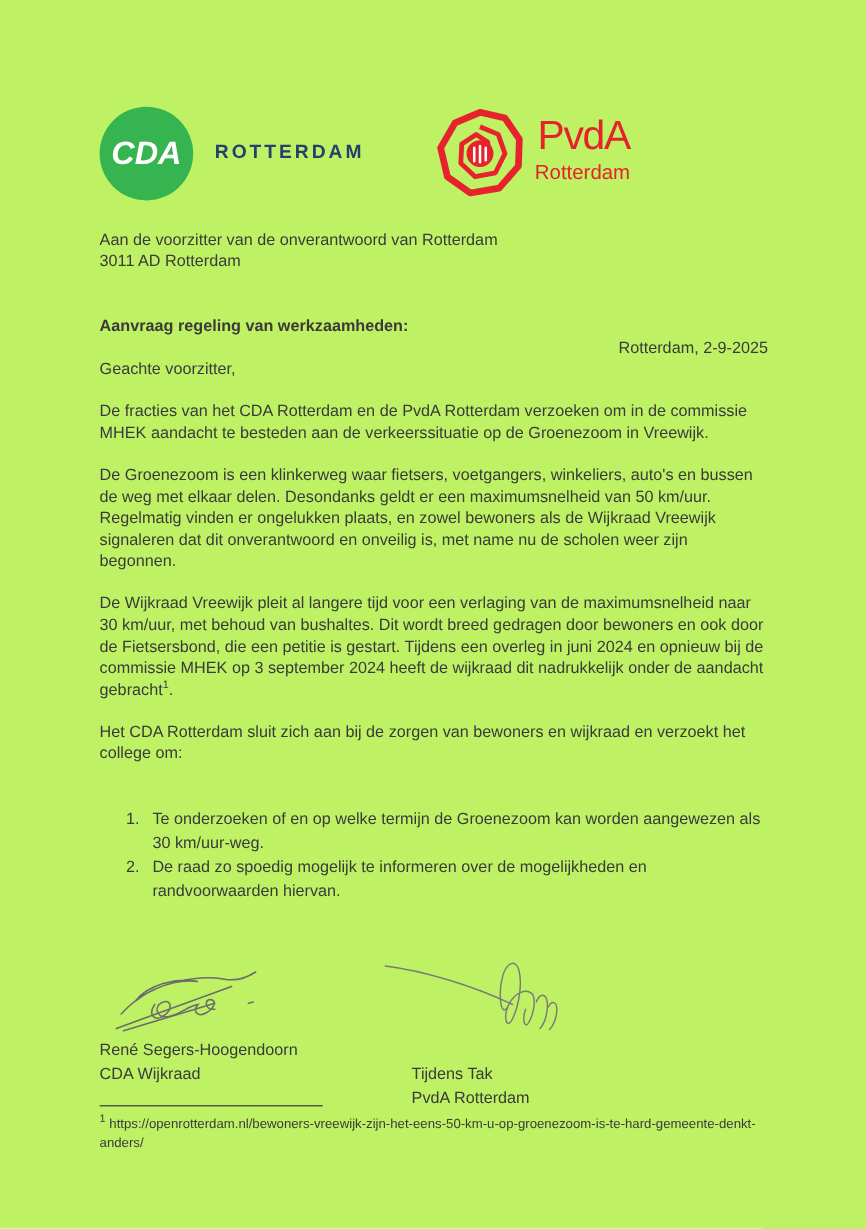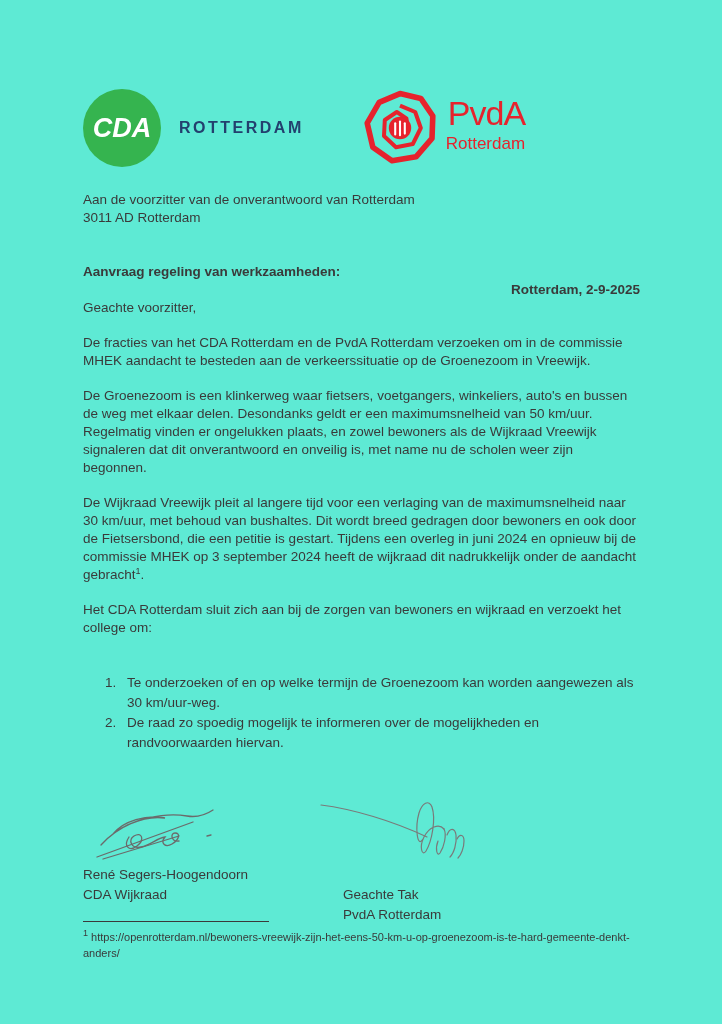--- a/index.html
+++ b/index.html
@@ -1,19 +1,19 @@
 <!DOCTYPE html>
 <html><head>
 <meta charset="utf-8">
 <style>
   html,body{margin:0;padding:0;background:#fff;}
   .page{
     position:relative;
     width:722px;height:1024px;
-    background:#5eead4;
+    background:#bef264;
     font-family:"Liberation Sans","DejaVu Sans",sans-serif;
     color:#3a3a3a;
     font-size:13.5px;
     line-height:18px;
     overflow:hidden;
   }
   .content{padding:0 82px 0 83px;}
 
   
   .logos{
@@ -43,21 +43,21 @@
     letter-spacing:-1px;
   }
   .pvda-sub{
     color:#e6232d;font-size:17px;line-height:17px;margin-top:-2px;
   }
 
   
   .recipient{margin-top:22px;}
   .recipient div{height:18px;}
   .subject{margin-top:36px;font-weight:bold;}
-  .dateline{text-align:right;margin-top:0;font-weight:bold;}
+  .dateline{text-align:right;margin-top:0;}
   .salutation{margin-top:0;}
   p{margin:0;}
   .para{margin-top:17px;}
 
   ol.request-list{
     margin:36px 0 0 0;
     padding:0 0 0 44px;
     list-style:none;
     line-height:20px;
   }
@@ -167,21 +167,21 @@
         </g>
       </svg>
     </div>
 
     <div class="closing">
       <div class="col-left">
         <div>René Segers-Hoogendoorn</div>
         <div>CDA Wijkraad</div>
       </div>
       <div class="col-right">
-        <div>Geachte Tak</div>
+        <div>Tijdens Tak</div>
         <div>PvdA Rotterdam</div>
       </div>
     </div>
 
     <div class="footnote">
       <div class="footnote-rule"></div>
       <p class="footnote-text"><sup>1</sup><span> https://openrotterdam.nl/bewoners-vreewijk-zijn-het-eens-50-km-u-op-groenezoom-is-te-hard-gemeente-denkt-anders/</span></p>
     </div>
 
   </div>

